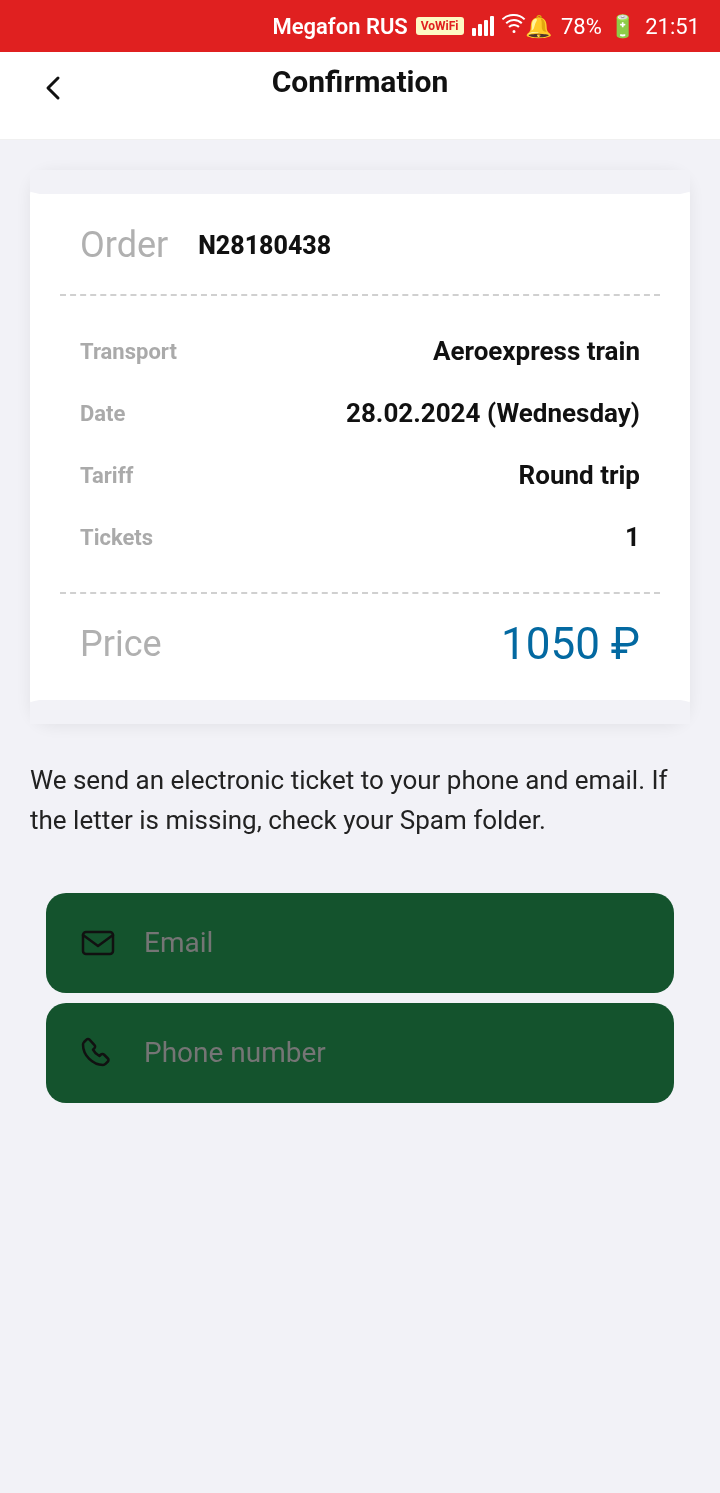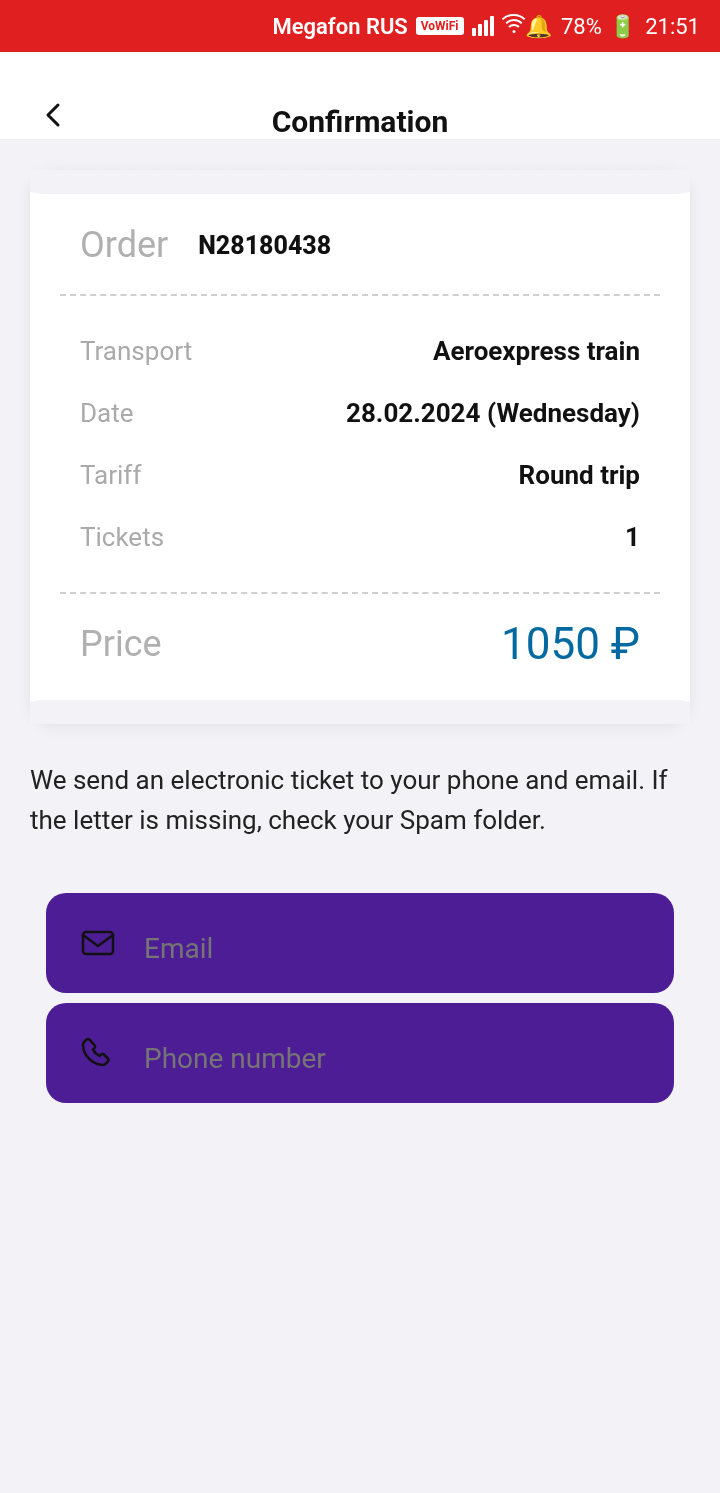--- a/index.html
+++ b/index.html
@@ -33,21 +33,21 @@
       font-weight: 500;
     }
 
     .status-bar-carrier {
       font-size: 22px;
       font-weight: 600;
       color: white;
     }
 
     .vowifi-badge {
-      background: #ffffff;
+      background: #fef9c3;
       color: #e02020;
       font-size: 12px;
       font-weight: 700;
       padding: 2px 5px;
       border-radius: 3px;
     }
 
     .signal-bars {
       display: flex;
       align-items: flex-end;
@@ -73,22 +73,22 @@
       color: white;
       font-size: 22px;
     }
 
     
     .header {
       width: 100%;
       height: 88px;
       background: #ffffff;
       display: flex;
-      align-items: flex-end;
-      padding: 0 30px;
+      align-items: flex-start;
+      padding: 12px 30px;
       position: relative;
       border-bottom: 1px solid #f0f0f0;
     }
 
     .back-button {
       cursor: pointer;
       font-size: 32px;
       color: #222;
       display: flex;
       align-items: center;
@@ -192,23 +192,23 @@
     }
 
     .detail-row {
       display: flex;
       justify-content: space-between;
       align-items: center;
       padding: 16px 0;
     }
 
     .detail-label {
-      font-size: 26px;
+      font-size: 22px;
       color: #aaaaaa;
-      font-weight: 400;
+      font-weight: 700;
     }
 
     .detail-value {
       font-size: 26px;
       color: #111;
       font-weight: 700;
     }
 
     
     .price-section {
@@ -278,26 +278,26 @@
 
     
     .form-card {
       background: #f2f2f7;
       border-radius: 24px;
       padding: 10px 0;
       overflow: hidden;
     }
 
     .form-field {
-      background: #4c1d95;
+      background: #14532d;
       border-radius: 20px;
       margin: 10px 16px;
       padding: 28px 30px;
       display: flex;
-      align-items: flex-end;
+      align-items: center;
       gap: 24px;
     }
 
     .field-icon {
       width: 44px;
       height: 44px;
       display: flex;
       align-items: center;
       justify-content: center;
       flex-shrink: 0;

